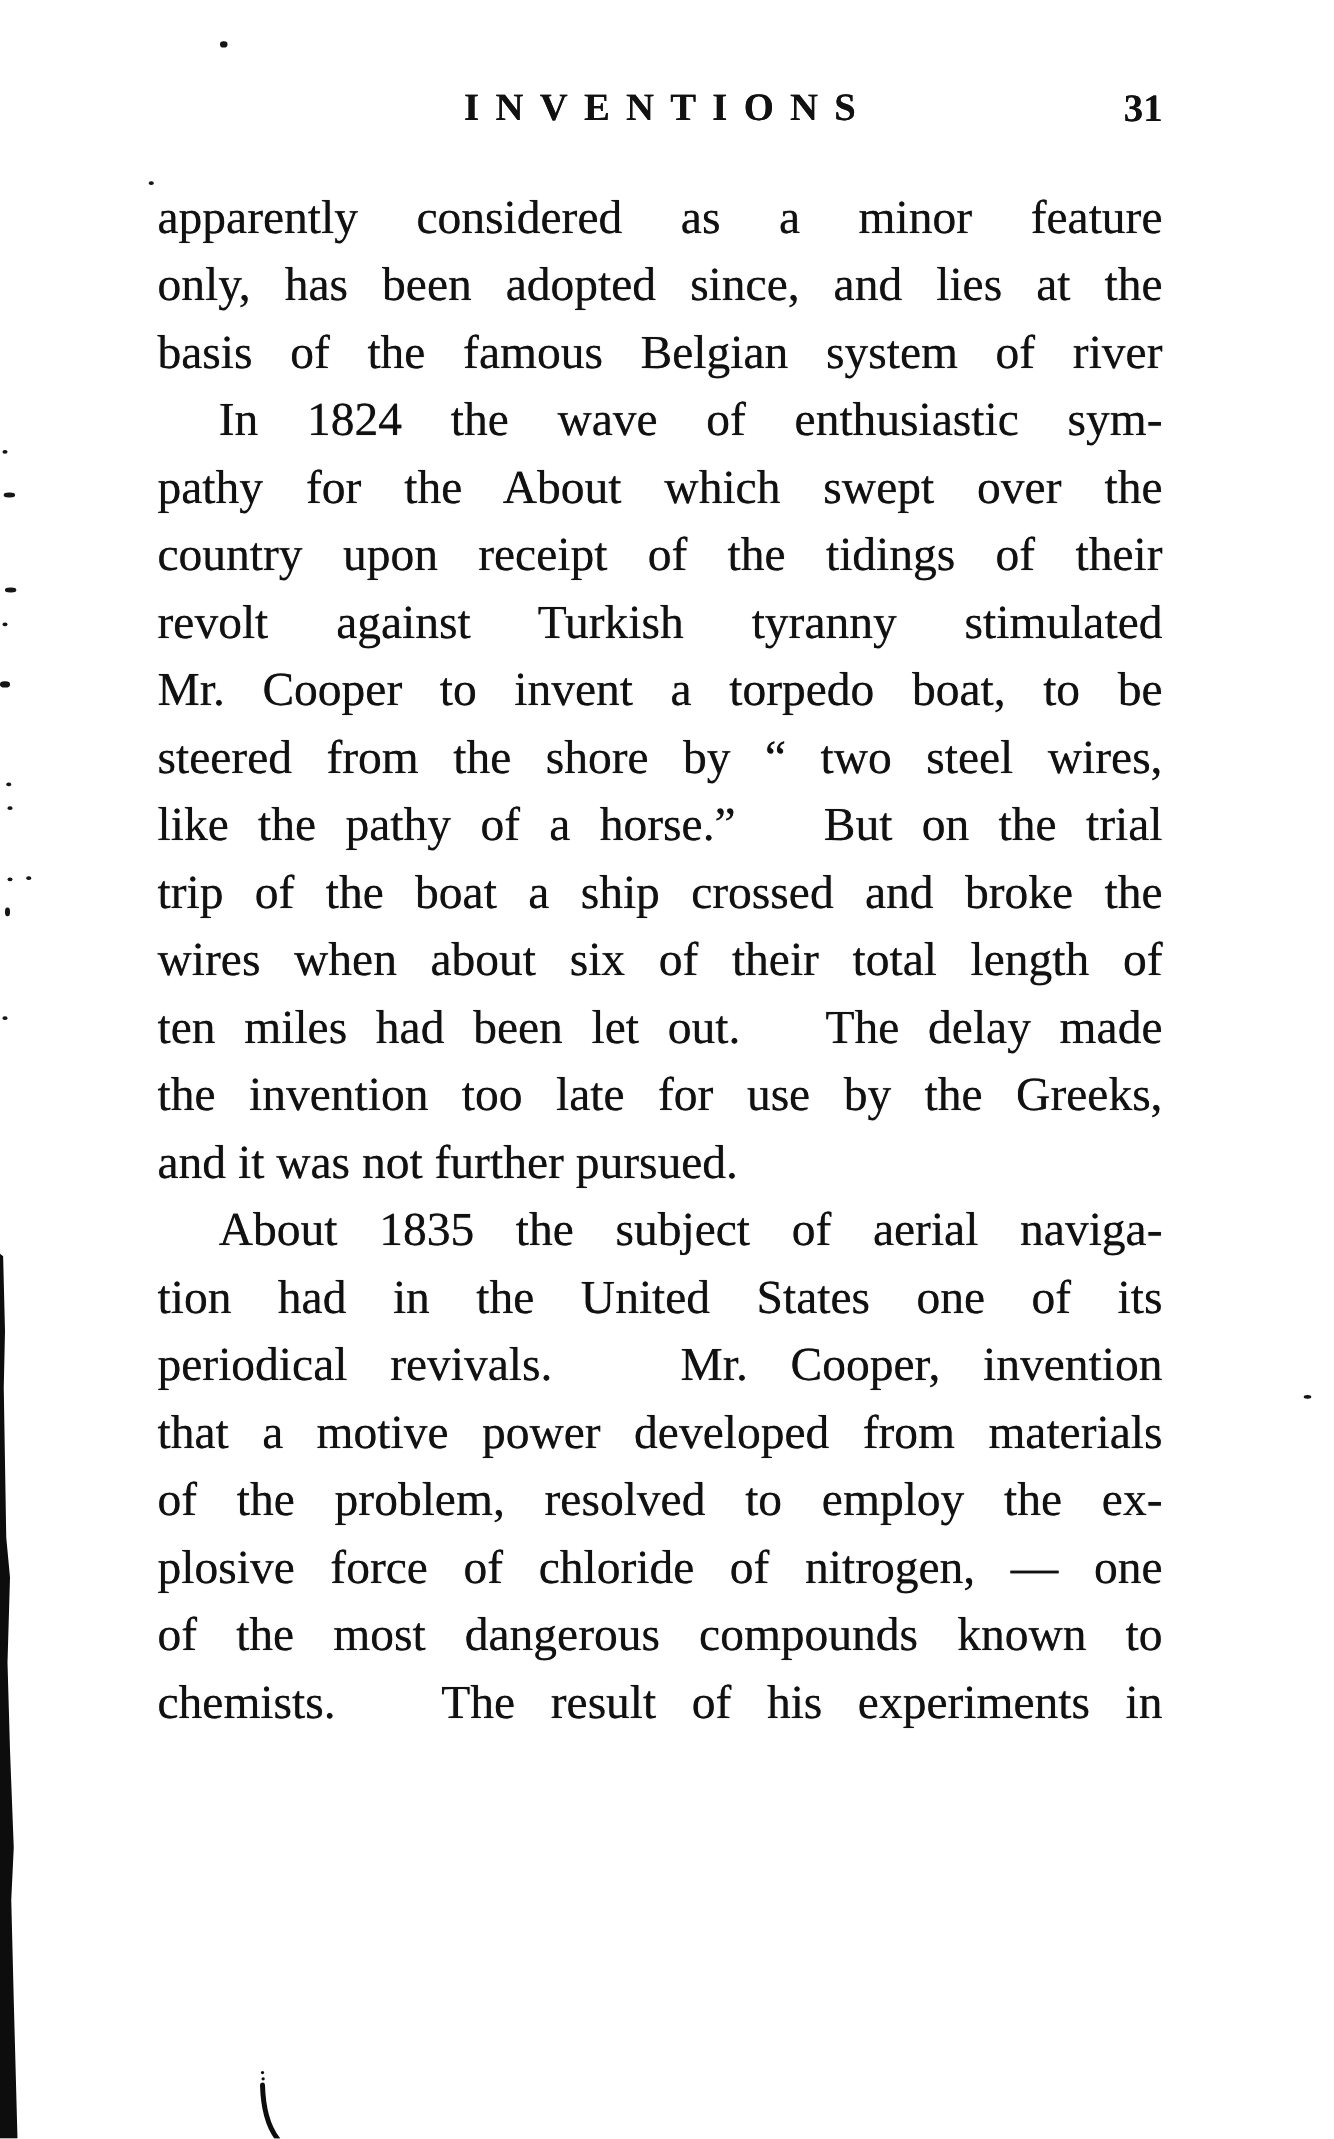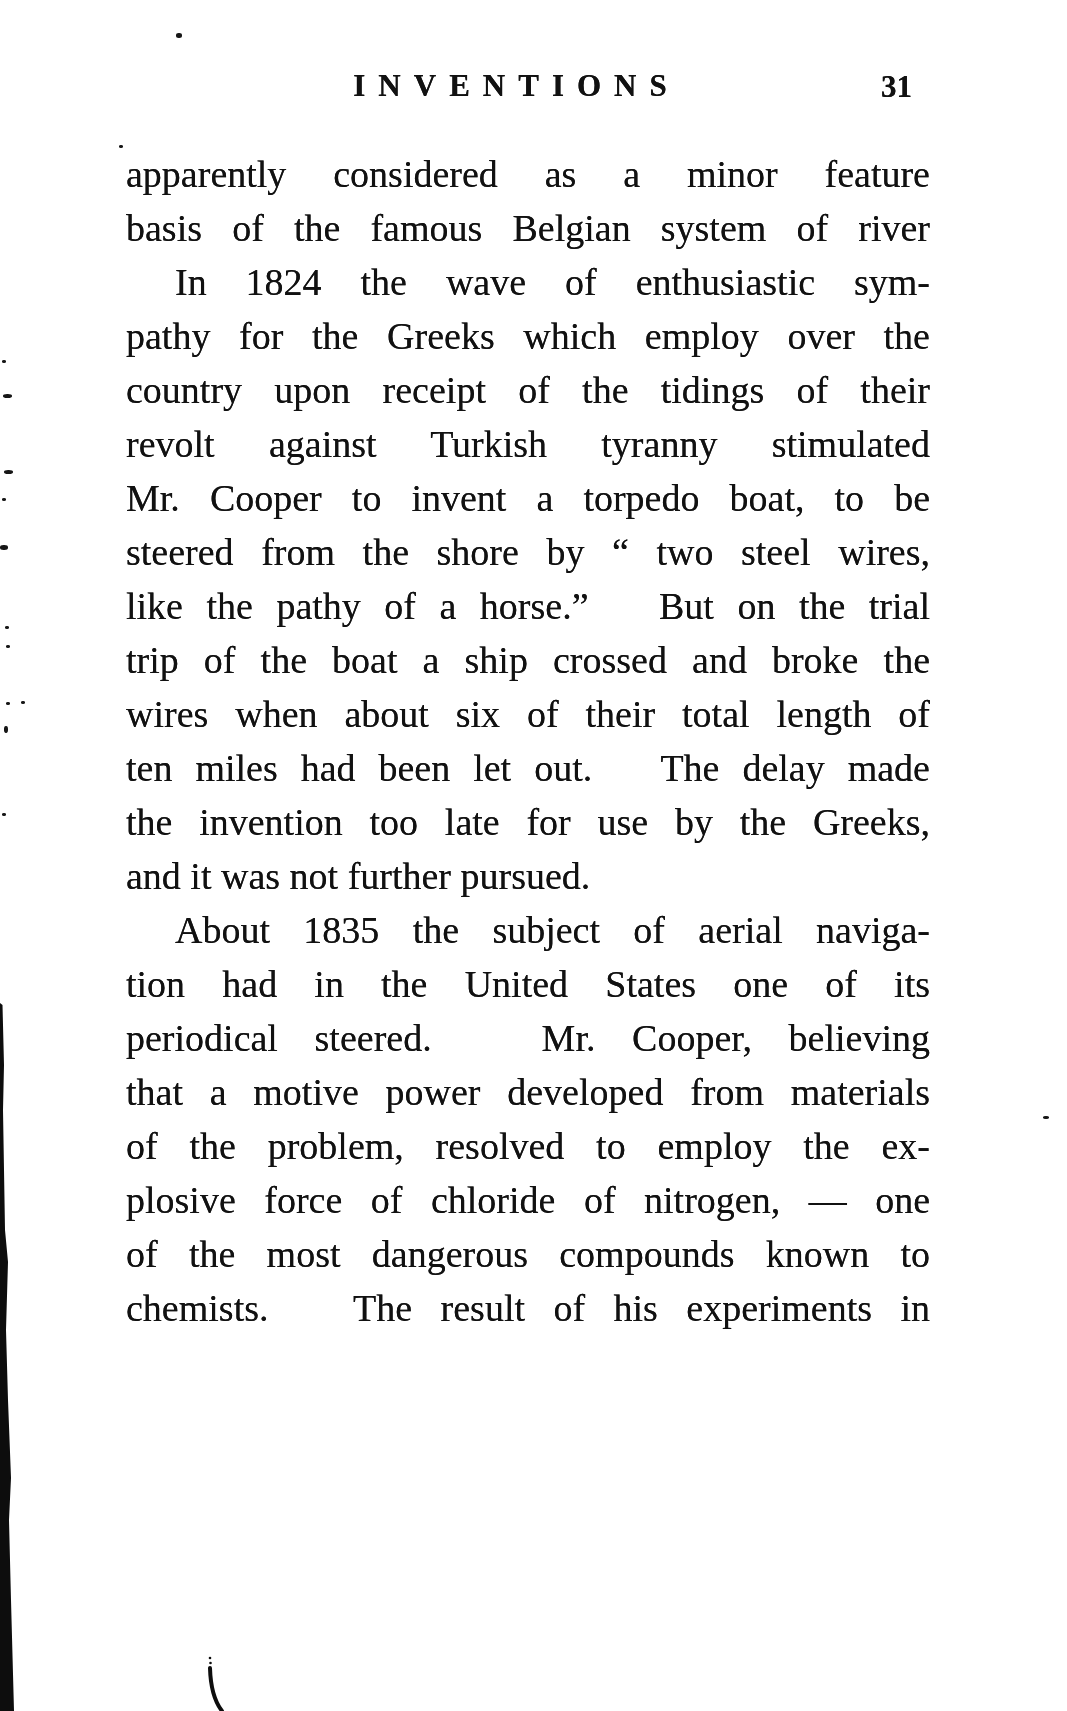--- a/index.html
+++ b/index.html
@@ -12,21 +12,21 @@
     width: 1067px;
     height: 1711px;
     background: #ffffff;
     overflow: hidden;
     font-family: "Liberation Serif", "DejaVu Serif", serif;
     color: #111111;
   }
   
   .running-header {
     position: absolute;
-    left: 108px;
+    left: 126px;
     top: 68px;
     width: 804px;
     height: 44px;
   }
   .header-title {
     position: absolute;
     left: 0;
     right: 0;
     top: 0;
     text-align: center;
@@ -86,38 +86,39 @@
 <div class="page">
 
   <div class="running-header">
     <div class="header-title">INVENTIONS</div>
     <div class="page-number">31</div>
   </div>
 
   <div class="text-block">
 
     <div class="tline">apparently considered as a minor feature</div>
+    <div class="tline">only, has been adopted since, and lies at the</div>
     <div class="tline">basis of the famous Belgian system of river</div>
 
     <div class="tline indent">In 1824 the wave of enthusiastic sym-</div>
-    <div class="tline">pathy for the Greeks which employ over the</div>
+    <div class="tline">pathy for the About which swept over the</div>
     <div class="tline">country upon receipt of the tidings of their</div>
     <div class="tline">revolt against Turkish tyranny stimulated</div>
     <div class="tline">Mr. Cooper to invent a torpedo boat, to be</div>
     <div class="tline">steered from the shore by “ two steel wires,</div>
     <div class="tline">like the pathy of a horse.”   But on the trial</div>
     <div class="tline">trip of the boat a ship crossed and broke the</div>
     <div class="tline">wires when about six of their total length of</div>
     <div class="tline">ten miles had been let out.   The delay made</div>
     <div class="tline">the invention too late for use by the Greeks,</div>
     <div class="tline lastline">and it was not further pursued.</div>
 
     <div class="tline indent">About 1835 the subject of aerial naviga-</div>
     <div class="tline">tion had in the United States one of its</div>
-    <div class="tline">periodical steered.   Mr. Cooper, believing</div>
+    <div class="tline">periodical revivals.   Mr. Cooper, invention</div>
     <div class="tline">that a motive power developed from materials</div>
     <div class="tline">of the problem, resolved to employ the ex-</div>
     <div class="tline">plosive force of chloride of nitrogen, — one</div>
     <div class="tline">of the most dangerous compounds known to</div>
     <div class="tline">chemists.   The result of his experiments in</div>
   </div>
 
   <div class="speck" style="left:176px; top:33px; width:6px; height:5px;"></div>
   <div class="speck" style="left:119px; top:145px; width:4px; height:3px;"></div>
   <div class="speck" style="left:2px;  top:360px; width:4px; height:3px;"></div>

